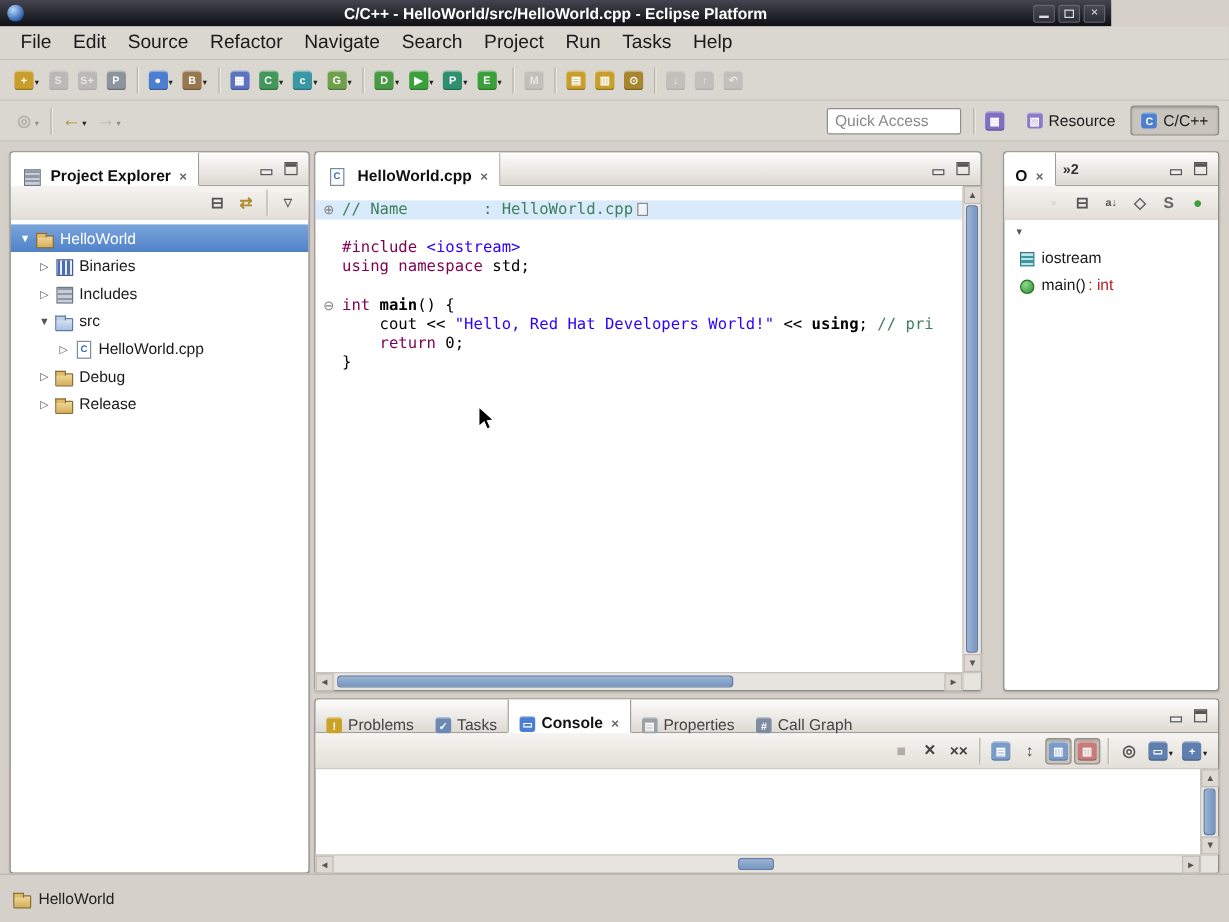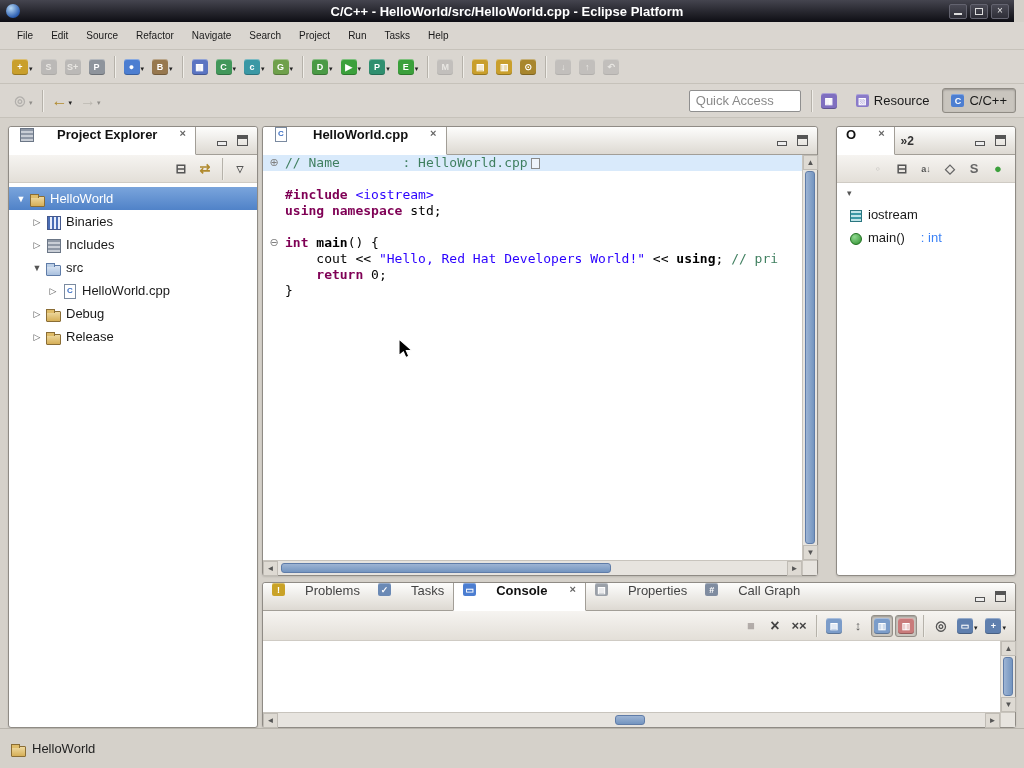--- a/index.html
+++ b/index.html
@@ -1,28 +1,28 @@
 <!DOCTYPE html>
 <html><head>
 <meta charset="utf-8">
 <style>
   *{box-sizing:border-box;margin:0;padding:0}
   html,body{width:1024px;height:768px;overflow:hidden;font-family:"Liberation Sans",sans-serif;background:#d5d1ca;position:relative;font-size:13px;color:#1a1a1a}
 
   
-  .titlebar{position:absolute;left:0;top:0;width:1014px;height:22px;background:linear-gradient(#45454f 0%,#26262e 55%,#0e0e14 100%);display:flex;align-items:center;color:#fff}
+  .titlebar{position:absolute;left:0;top:0;width:926px;height:22px;background:linear-gradient(#45454f 0%,#26262e 55%,#0e0e14 100%);display:flex;align-items:center;color:#fff}
   .titlebar .title{position:absolute;left:0;right:0;text-align:center;font-weight:bold;font-size:13px;pointer-events:none}
   .app-icon{margin-left:6px;width:14px;height:14px;border-radius:50%;background:radial-gradient(circle at 35% 30%,#b7d9f5,#2a5db0 70%,#17356b);z-index:1;flex:none}
   .win-controls{margin-left:auto;display:flex;gap:3px;margin-right:5px;z-index:1}
   .wbtn{width:18px;height:15px;background:linear-gradient(#4a4a55,#2e2e37);border:1px solid #63636f;border-radius:2px;position:relative;display:flex;align-items:center;justify-content:center;color:#e6e6e6;font-size:10px;line-height:1}
   .wbtn.min::after{content:"";position:absolute;left:4px;right:4px;bottom:3px;height:2px;background:#ddd}
   .wbtn.max::after{content:"";position:absolute;left:4px;right:4px;top:3px;bottom:3px;border:1px solid #ddd}
 
   
-  .menubar{position:absolute;left:0;top:22px;width:1024px;height:28px;background:#dad6d0;border-bottom:1px solid #c6c2ba;display:flex;align-items:center;padding-left:8px;font-size:10px}
+  .menubar{position:absolute;left:0;top:22px;width:1024px;height:28px;background:#dad6d0;border-bottom:1px solid #c6c2ba;display:flex;align-items:center;padding-left:8px;font-size:16px}
   .menu-item{padding:3px 9px;border-radius:2px;cursor:default}
   .toolbar{position:absolute;left:0;width:1024px;height:34px;background:#dad6d0;border-bottom:1px solid #c6c2ba;display:flex;align-items:center;padding:0 8px}
   #toolbar-main{top:50px}
   #toolbar-nav{top:84px}
   .tbtn{display:inline-flex;align-items:center;margin:0 1px;padding:2px;border:1px solid transparent;border-radius:3px}
   .tbtn.dis{opacity:.4;filter:grayscale(.9)}
   .tbtn.pressed{background:#ccc8c1;border-color:#938f88;box-shadow:inset 0 1px 2px rgba(0,0,0,.25)}
   .ticon{width:16px;height:16px;border-radius:3px;display:flex;align-items:center;justify-content:center;font:bold 9px "Liberation Sans",sans-serif;color:#fff;box-shadow:inset 0 1px 0 rgba(255,255,255,.35),inset 0 -1px 0 rgba(0,0,0,.25);flex:none;white-space:nowrap}
   .ticon.plain{background:none !important;box-shadow:none;font-size:13px;font-weight:bold}
   .ticon.big{font-size:16px}
@@ -34,21 +34,21 @@
   .persp-wrap{display:flex;align-items:center;gap:4px;margin-left:6px}
   .persp{display:inline-flex;align-items:center;gap:5px;padding:4px 8px;border:1px solid transparent;border-radius:3px;font-size:13px}
   .persp.active{background:#c9c5be;border-color:#8f8b84;box-shadow:inset 0 1px 2px rgba(0,0,0,.25)}
   .cic{display:inline-flex;width:13px;height:13px;border-radius:2px;color:#fff;font:bold 9px "Liberation Sans",sans-serif;align-items:center;justify-content:center;box-shadow:inset 0 1px 0 rgba(255,255,255,.3);flex:none}
   .openp{background:#7f6fc0}
   .openp::after{content:"▦";font-size:9px}
 
   
   .panel{position:absolute;background:#fff;border:1px solid #8f8b85;border-radius:3px;box-shadow:0 1px 2px rgba(0,0,0,.12)}
   .ptabs{height:28px;background:linear-gradient(#fdfdfc,#ddd9d2);border-bottom:1px solid #a29e97;display:flex;align-items:stretch;border-radius:3px 3px 0 0;position:relative}
-  .btab{display:inline-flex;align-items:flex-start;gap:20px;height:28px;padding:0 9px;font-size:13px;color:#444;white-space:nowrap}
+  .btab{display:inline-flex;align-items:flex-end;gap:5px;height:28px;padding:0 9px;font-size:13px;color:#444;white-space:nowrap}
   .btab.active{background:#fff;border:1px solid #a29e97;border-top:none;border-bottom-color:#fff;border-radius:0 0 0 0;margin-bottom:-1px;color:#111;font-weight:bold}
   .btab.first{border-left:none;border-radius:3px 0 0 0}
   .tclose{font-size:11px;color:#666;font-weight:bold;margin-left:2px}
   .more-tabs{align-self:center;font-size:12px;color:#333;margin-left:6px;font-weight:bold}
   .pctrl{margin-left:auto;display:flex;gap:9px;align-items:center;padding-right:9px}
   .minbtn{width:12px;height:10px;position:relative}
   .minbtn::after{content:"";position:absolute;left:1px;right:1px;bottom:0;height:3px;border:1px solid #555;background:#eee}
   .maxbtn{width:11px;height:11px;border:1px solid #555;position:relative}
   .maxbtn::after{content:"";position:absolute;left:0;right:0;top:0;height:3px;background:#555}
   .ptoolbar{height:28px;background:linear-gradient(#f6f4f1,#e3dfd8);border-bottom:1px solid #cfcbc4;display:flex;align-items:center;justify-content:flex-end;padding:0 5px}
@@ -64,25 +64,25 @@
   .tic-project::after,.tic-folder::after,.tic-src-folder::after{content:"";position:absolute;left:1px;top:2px;width:7px;height:3px;background:#dfbc68;border:1px solid #8a6d35;border-bottom:none}
   .tic-src-folder::before{background:linear-gradient(#d9e4f2,#a9c0de);border-color:#5f7ca8}
   .tic-src-folder::after{background:#bccfe6;border-color:#5f7ca8}
   .tic-cpp::before{content:"";position:absolute;left:3px;top:0;width:10px;height:13px;background:#fff;border:1px solid #7a8aa0}
   .tic-cpp::after{content:"C";position:absolute;left:6px;top:2px;font:bold 8px "Liberation Sans",sans-serif;color:#3b6fc4}
   .tic-binaries::before{content:"";position:absolute;left:2px;top:1px;width:12px;height:12px;background:repeating-linear-gradient(90deg,#4a6db5 0 2px,#e8eefb 2px 4px);border:1px solid #44588c}
   .tic-includes::before{content:"";position:absolute;left:2px;top:1px;width:12px;height:12px;background:repeating-linear-gradient(0deg,#c9ced6 0 2px,#8f98a6 2px 4px);border:1px solid #6b7686}
 
   
   .ebody{position:absolute;left:0;top:28px;right:0;bottom:0;background:#fff}
-  .code{position:absolute;left:0;top:0;right:15px;bottom:15px;overflow:hidden;padding-top:0}
+  .code{position:absolute;left:0;top:0;right:15px;bottom:15px;overflow:hidden;padding-top:12px}
   .cl{height:16px;line-height:16px;font-family:"DejaVu Sans Mono",monospace;font-size:13px;white-space:pre}
   .cl.hl{background:#d9eafb}
   .fold{display:inline-block;width:22px;text-align:center;font-family:"DejaVu Sans",sans-serif;font-size:11px;color:#808080;vertical-align:top}
-  .tk-kw{color:#7f0055;font-weight:bold}
+  .tk-kw{color:#7f0055;font-weight:normal}
   .tk-str{color:#2a00ff}
   .tk-cm{color:#3f7f5f}
   .tk-pl{color:#000}
   .tk-bd{color:#000;font-weight:bold}
   .foldbox{display:inline-block;width:9px;height:11px;border:1px solid #8a8a8a;margin-left:3px;vertical-align:middle;background:#eef4fb}
 
   
   .vscroll{position:absolute;right:0;width:15px;background:#e7e4df;border-left:1px solid #c8c4bd}
   .hscroll{position:absolute;left:0;height:15px;background:#e7e4df;border-top:1px solid #c8c4bd}
   .sarrow{position:absolute;width:15px;height:15px;display:flex;align-items:center;justify-content:center;font-size:8px;color:#555;background:#dedad3;border:1px solid #c0bcb5}
@@ -90,21 +90,21 @@
   .sthumbh{position:absolute;top:2px;bottom:2px;background:linear-gradient(#9db4d4,#7495c0);border:1px solid #5f7ca8;border-radius:3px}
   .scorner{position:absolute;right:0;bottom:0;width:15px;height:15px;background:#e7e4df;border-left:1px solid #c8c4bd;border-top:1px solid #c8c4bd}
 
   
   .ol-chevrow{height:20px;display:flex;align-items:center;padding-left:10px;color:#555;font-size:9px}
   .orow{height:23px;display:flex;align-items:center;padding-left:12px;font-size:13px}
   .oic{display:inline-block;width:13px;height:12px;margin-right:6px;position:relative;flex:none}
   .oic-include::before{content:"";position:absolute;left:1px;top:1px;width:10px;height:10px;background:repeating-linear-gradient(0deg,#bfe4e8 0 2px,#3a98a5 2px 4px);border:1px solid #2b7680}
   .oic-namespace::before{content:"";position:absolute;left:1px;top:1px;width:10px;height:10px;background:repeating-linear-gradient(0deg,#e3dcf5 0 2px,#9b86d8 2px 4px);border:1px solid #6f5bb0}
   .oic-function::before{content:"";position:absolute;left:1px;top:1px;width:10px;height:10px;border-radius:50%;background:radial-gradient(circle at 35% 30%,#8fd98f,#2f8f2f);border:1px solid #1f6f1f}
-  .osuf{color:#3b82f6;margin-left:16px}
+  .osuf{color:#b91c1c;margin-left:2px}
 
   
   .ctext{position:absolute;left:0;top:58px;right:15px;bottom:15px;background:#fff;overflow:hidden}
   .chead{font:13px "Liberation Sans",sans-serif;color:#222;padding:4px 6px 2px;white-space:nowrap}
   .cout{font:13px "DejaVu Sans Mono",monospace;color:#333;padding:3px 6px;white-space:pre}
 
   
   .statusbar{position:absolute;left:0;top:728px;width:1024px;height:40px;background:#d5d1ca;border-top:1px solid #b8b4ac;display:flex;align-items:center;padding:0 10px;font-size:13px;color:#222}
   .statusbar .tic{margin-right:6px}
 

